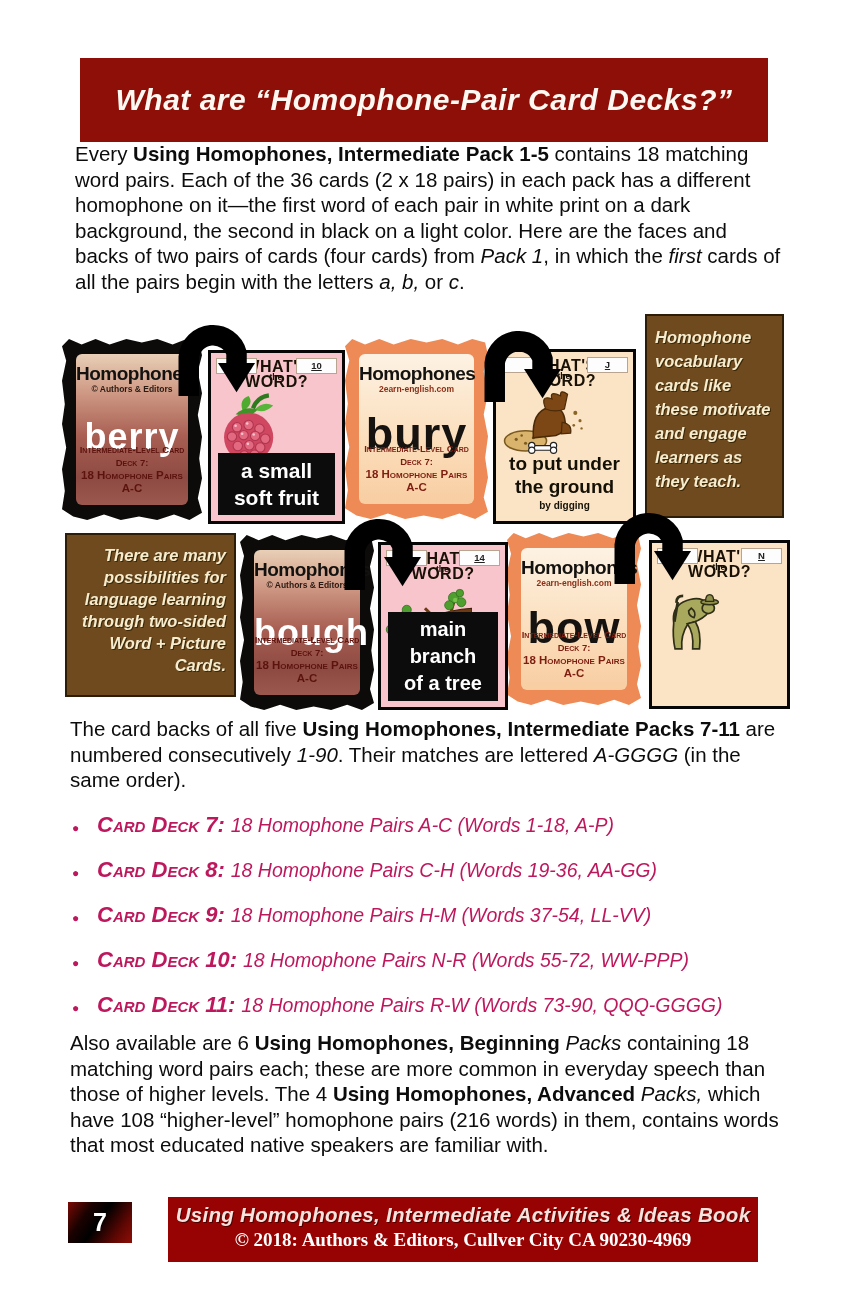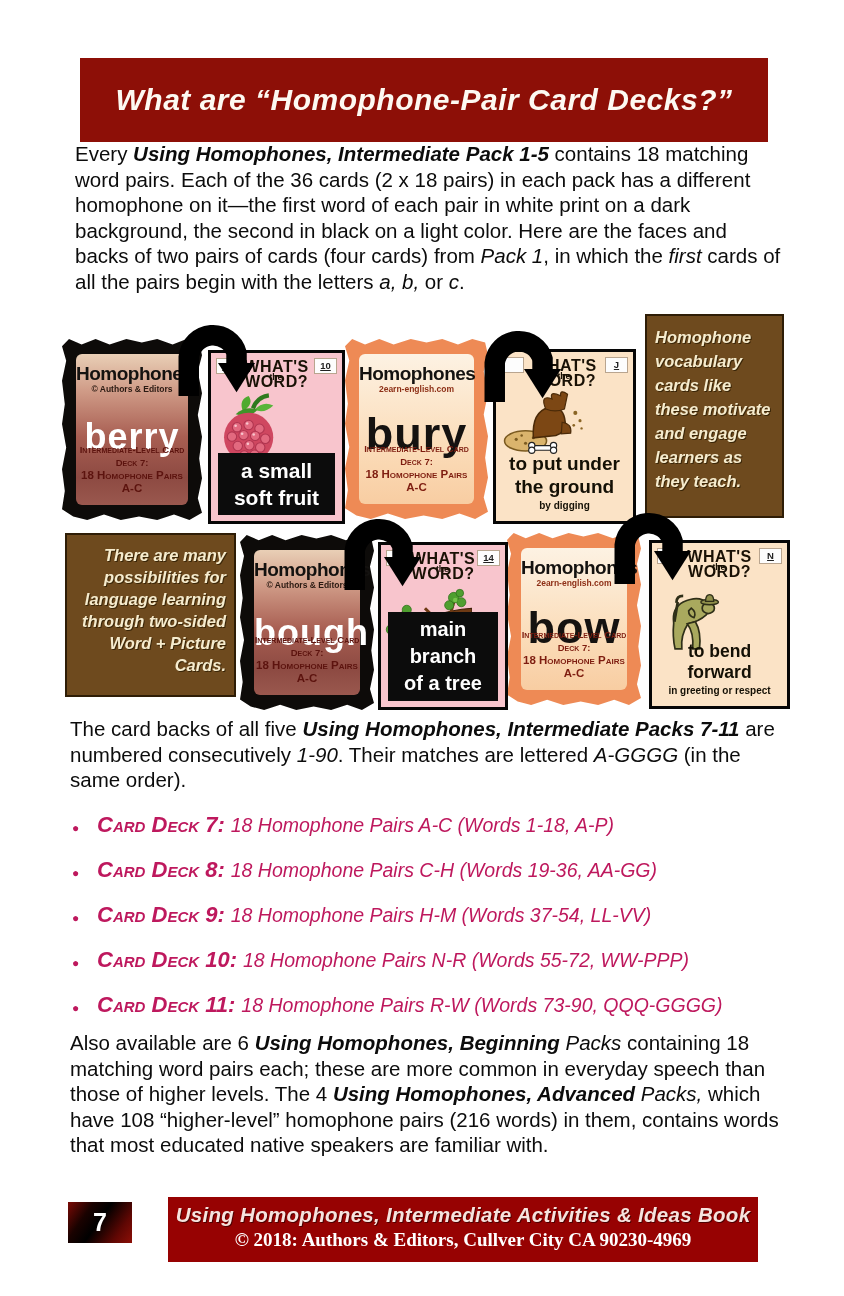--- a/index.html
+++ b/index.html
@@ -12,21 +12,21 @@
   .title-banner h1{margin:0;font-size:30px;font-weight:bold;font-style:italic;color:#fdf9f2;
     letter-spacing:.5px;white-space:nowrap;}
 
   
   .para{position:absolute;font-size:20.5px;line-height:25.5px;color:#0c0c0c;margin:0;}
   .para-intro{left:75px;top:141px;width:706px;}
   .para-mid{left:70px;top:716px;width:712px;}
   .para-last{left:70px;top:1030px;width:712px;}
   .run-n{font-style:normal;font-weight:normal;}
   .run-i{font-style:italic;}
-  .run-bi{font-style:italic;font-weight:bold;}
+  .run-bi{font-weight:bold;}
 
   
   .deck-list{position:absolute;left:70px;top:812px;width:712px;margin:0;padding:0;list-style:none;}
   .deck-list li{position:relative;padding-left:27px;margin-bottom:19px;font-size:19.5px;
     font-style:italic;line-height:25px;color:#be185d;}
   .deck-list li::before{content:"●";position:absolute;left:2px;top:4px;font-size:12px;font-style:normal;}
   .b-label{font-weight:bold;font-variant:small-caps;font-size:22px;margin-right:6px;}
   .b-desc{font-style:italic;}
 
   
@@ -56,21 +56,21 @@
   .mcard{position:absolute;z-index:2;border:3px solid #060606;text-align:center;}
   .mcard.pink{background:#f8c5cd;}
   .mcard.peach{background:#fbe3c6;}
   .whats{position:relative;padding-top:6px;line-height:15px;}
   .whats .w1{display:block;font-size:16px;font-weight:bold;color:#191105;letter-spacing:.5px;}
   .whats .the{position:absolute;top:17px;left:50%;transform:translateX(-55%);font-size:8.5px;
     font-weight:bold;color:#191105;}
   .whats .w2{display:block;font-size:16px;font-weight:bold;color:#191105;letter-spacing:.5px;}
   .corner{position:absolute;top:5px;min-width:15px;height:14px;background:#fdfdfd;
     border:1px solid #b9a58f;font-size:9.5px;font-weight:bold;color:#222;line-height:14px;
-    padding:0 3px;z-index:3;text-decoration:underline;}
+    padding:0 12px;z-index:3;text-decoration:underline;}
   .corner.left{left:5px;}
   .corner.right{right:5px;}
   .art{position:absolute;left:0;right:0;}
   .cap-boxed{position:absolute;left:7px;right:7px;bottom:6px;background:#0c0c0c;color:#fff;
     font-weight:bold;font-size:21px;line-height:27px;padding:4px 0;}
   .cap-plain{position:absolute;left:3px;right:3px;bottom:7px;color:#141005;font-weight:bold;}
   .cap-main{font-size:19px;line-height:23px;}
   .cap-main-sm{font-size:17.5px;line-height:21px;}
   .cap-sub{font-size:10px;line-height:16px;}
 
@@ -311,24 +311,20 @@
           <ellipse cx="83" cy="40" rx="9" ry="8"></ellipse>
           <path d="M58 40 Q66 46 62 54 Q54 52 54 44 Z"></path>
         </g>
         <g fill="#8f8f4a" stroke="#2f2f18" stroke-width="2">
           <ellipse cx="85" cy="31" rx="13" ry="4"></ellipse>
           <path d="M79 30 Q79 20 85 20 Q91 20 91 30 Z"></path>
         </g>
         <path d="M36 32 Q36 22 46 22" fill="none" stroke="#2f2f18" stroke-width="4"></path>
         <path d="M38 31 L33 60" stroke="#2f2f18" stroke-width="4"></path>
       </svg>
-      <div class="cap-plain">
-        <div class="cap-main-sm">to bend forward</div>
-        <div class="cap-sub">in greeting or respect</div>
-      </div>
     </div>
 
     <svg class="curve-arrow arrow-1" viewBox="0 0 90 80">
       <path d="M15 78 L15 38 A25 25 0 0 1 64 34 L64 44" fill="none" stroke="#000" stroke-width="21"></path>
       <polygon points="64,74 45,44 83,44" fill="#000"></polygon>
     </svg>
     <svg class="curve-arrow arrow-2" viewBox="0 0 90 80">
       <path d="M15 78 L15 38 A25 25 0 0 1 64 34 L64 44" fill="none" stroke="#000" stroke-width="21"></path>
       <polygon points="64,74 45,44 83,44" fill="#000"></polygon>
     </svg>

